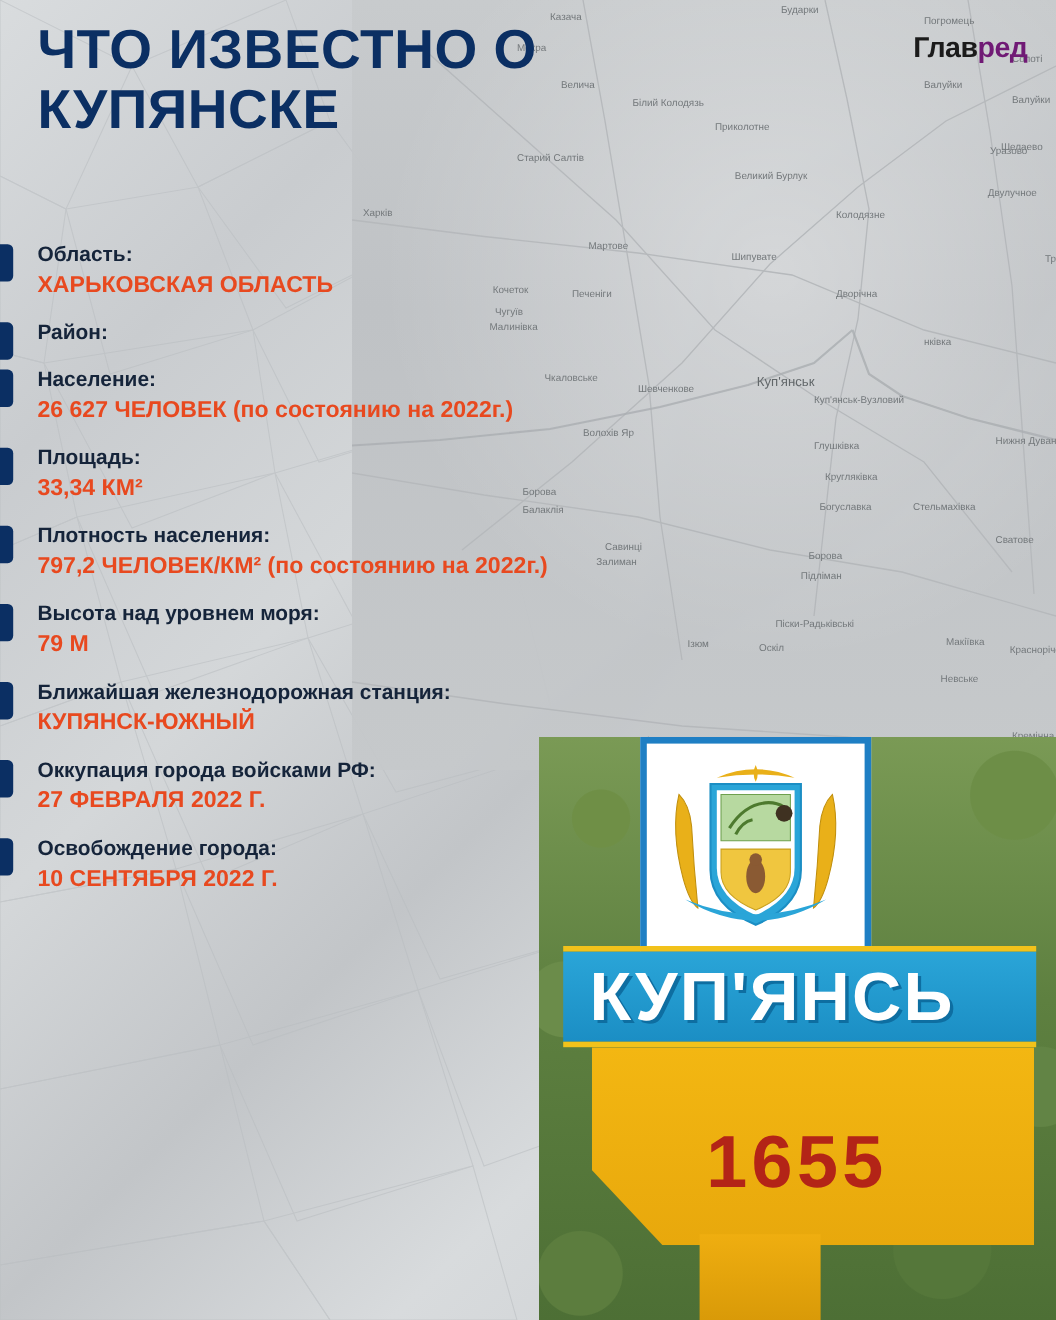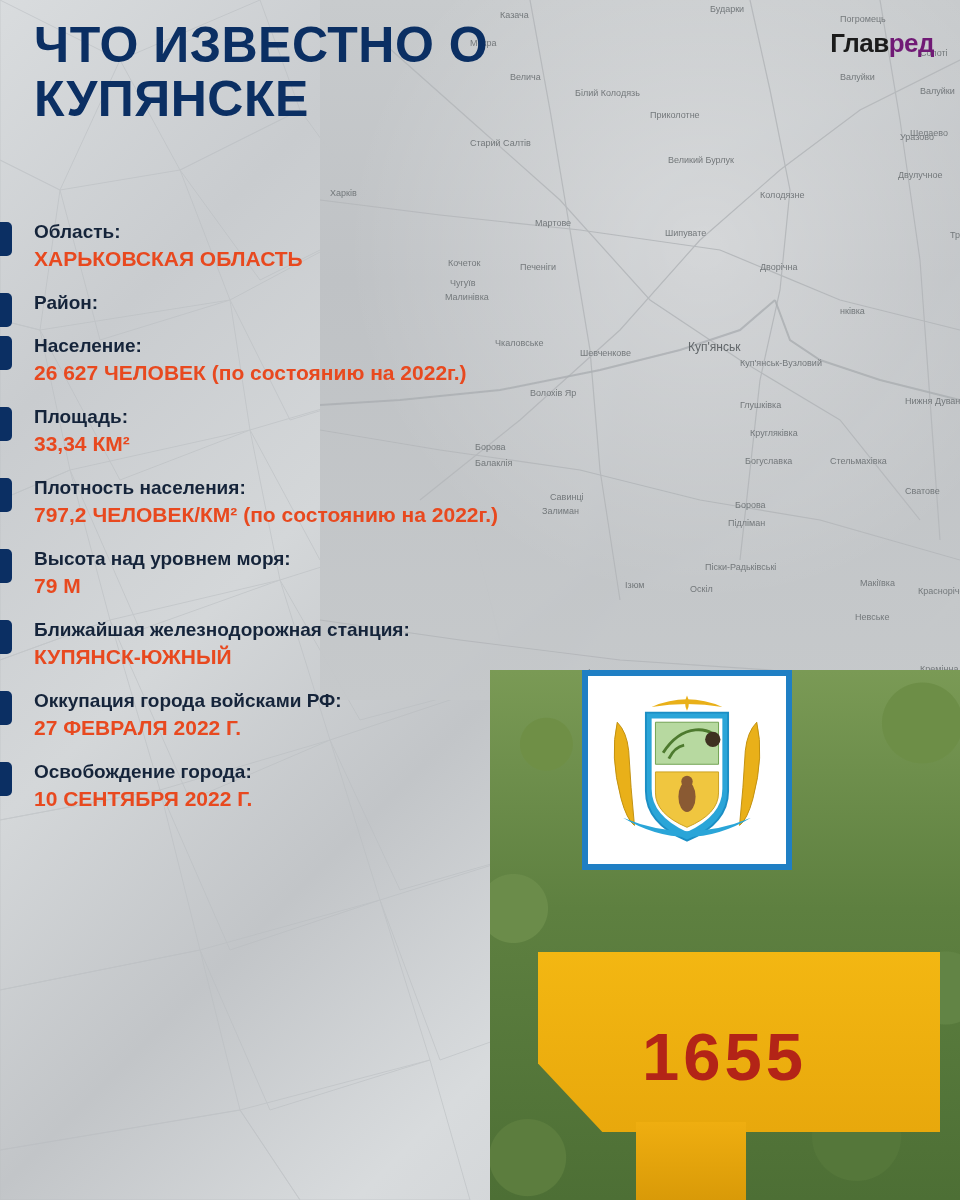--- a/index.html
+++ b/index.html
@@ -316,18 +316,21 @@
 
         <path d="M62 92 h66 v22 q0 22 -33 36 q-33 -14 -33 -36 z" fill="#f0c63f" stroke="#c9a01e"></path>
         <ellipse cx="95" cy="118" rx="9" ry="16" fill="#8a5a33"></ellipse>
         <circle cx="95" cy="102" r="6" fill="#8a5a33"></circle>
 
         <path d="M28 140 q67 28 134 0 q-67 40 -134 0 z" fill="#2aa5d8"></path>
       </svg>
     </div>
   </div>
 
+  <div id="band">
+    <div class="txt">КУП'ЯНСЬ</div>
+  </div>
 
   <div id="plinth">
     <div class="line2">1655</div>
   </div>
   <div id="post"></div>
 </div>
 
 </body></html>

